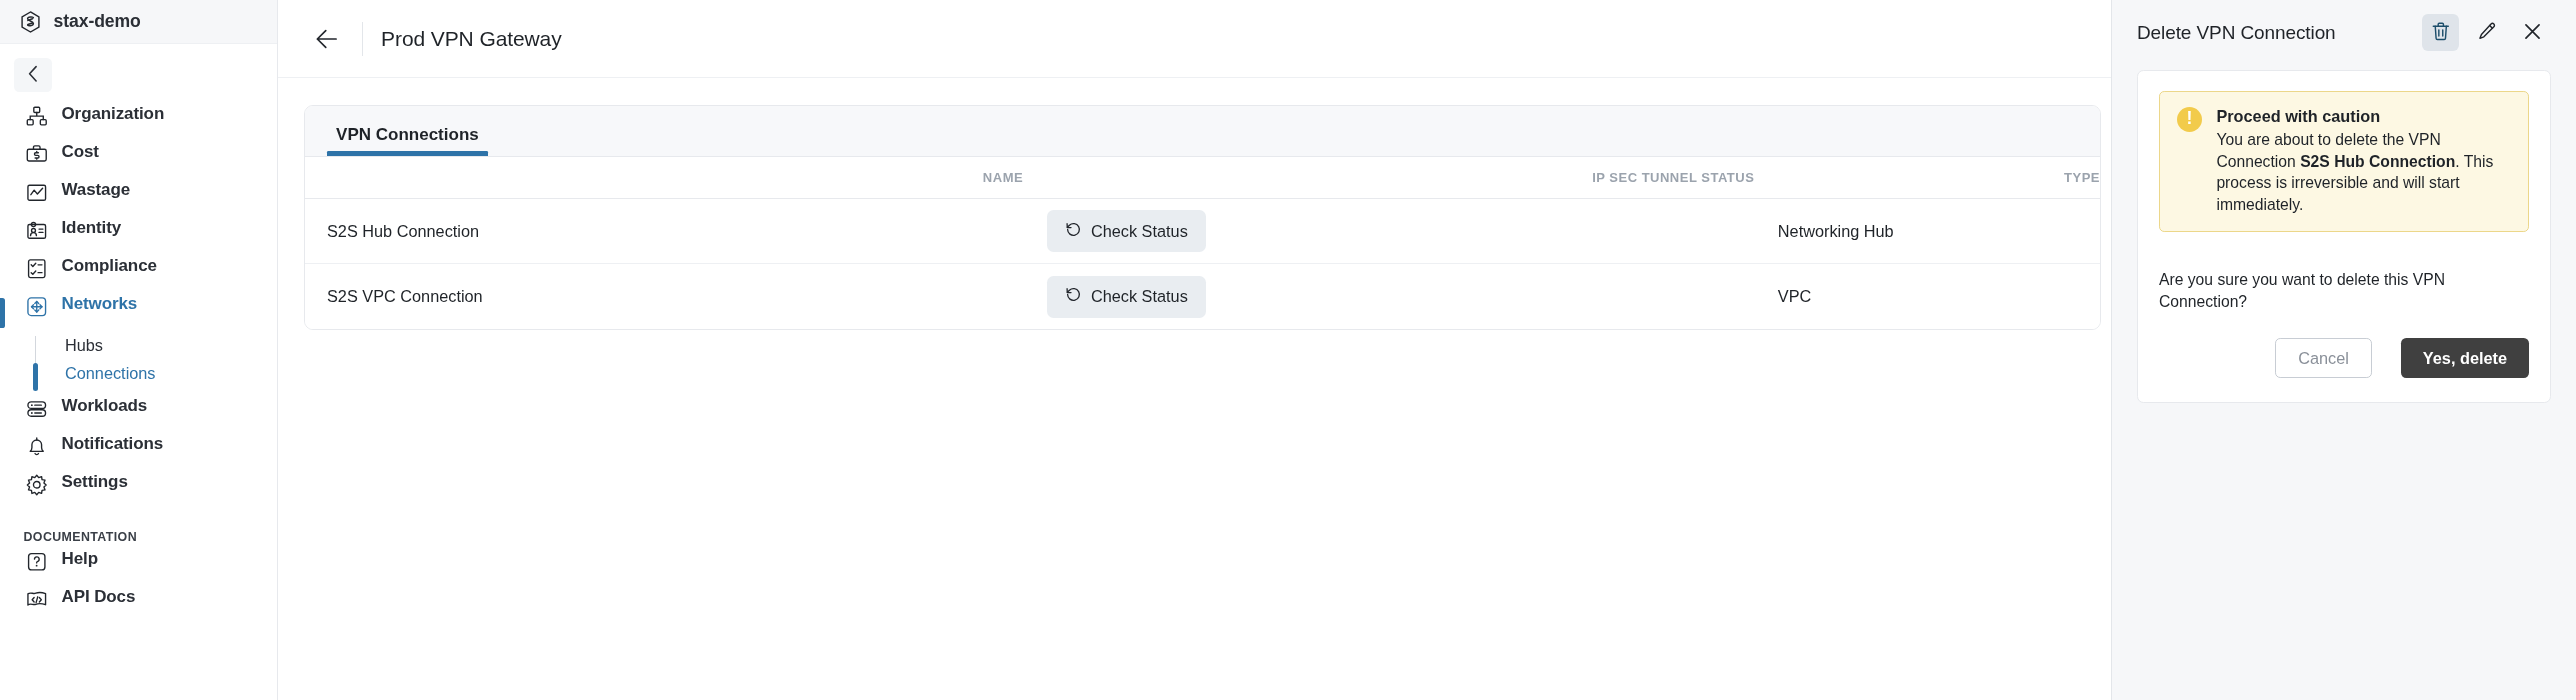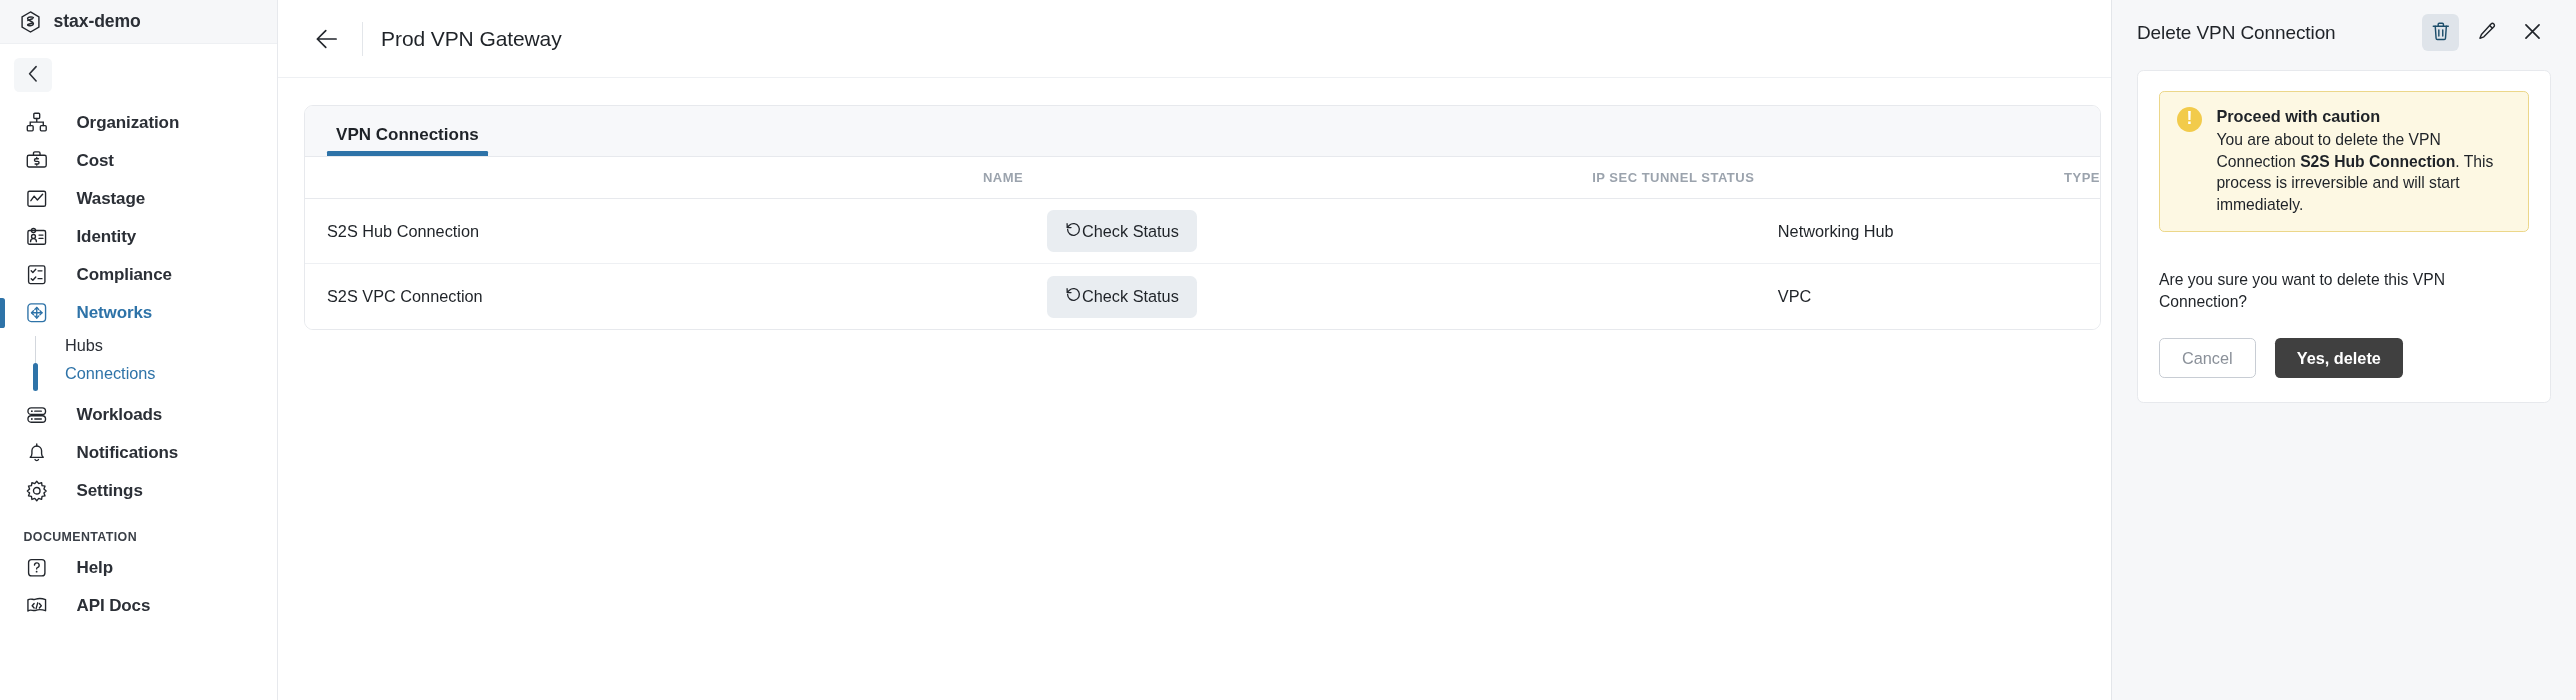--- a/index.html
+++ b/index.html
@@ -32,21 +32,21 @@
   }
   .collapse-btn {
     margin: 14.4px 0 0 14.4px;
     width: 38px; height: 34px; border-radius: 5.2px;
     background: #f4f6f8; border: none;
     display: flex; align-items: center; justify-content: center;
     cursor: pointer;
   }
   .nav { margin-top: 11.8px; }
   .nav-item {
-    display: flex; align-items: center; gap: 27px;
+    display: flex; align-items: flex-start; gap: 12px;
     height: 38px; padding-left: 23.5px;
     cursor: pointer; position: relative;
   }
   .nav-item .ico { width: 26px; height: 26px; display:flex; align-items:center; justify-content:center; flex:0 0 26px;}
   .nav-label {
     font-size: 17px; font-weight: 700; color: #2b2f36; letter-spacing: -0.1px;
   }
   .nav-item.active .nav-label { color: #2e73a8; }
   .nav-item.active::before {
     content: ""; position: absolute; left: 0; top: 3.9px;
@@ -117,21 +117,21 @@
   }
   table.data td {
     font-size: 16.3px; color: #1f2328; height: 65px;
     border-bottom: 1.3px solid #eef0f3; vertical-align: middle;
   }
   table.data tr:last-child td { border-bottom: none; }
   .col-name  { width: 719px; padding-left: 22px !important; }
   .col-status{ width: 732px; padding-left: 23.5px !important; }
   .col-type  { width: 346px;  padding-left: 23.5px !important; }
   .status-btn {
-    display: inline-flex; align-items: center; gap: 0;
+    display: inline-flex; align-items: center; gap: 9px;
     background: #e9edf1; border: none; border-radius: 6.5px;
     padding: 10.5px 18.3px; font-size: 16.3px; color: #1f2328;
     font-family: "Liberation Sans", sans-serif; cursor: pointer;
   }
 
   
   .drawer {
     position: absolute; top: 0; right: 0;
     width: 465px; height: 701px;
     background: #f6f7f9;
@@ -169,21 +169,21 @@
     padding-bottom: 2px;
   }
   .alert-body { flex: 1 1 auto; }
   .alert-title { font-size: 16.3px; font-weight: 700; color: #1f2328; margin-bottom: 2.6px; }
   .alert-text { font-size: 15.7px; line-height: 1.38; color: #1f2328; }
   .alert-text b { font-weight: 700; }
   .confirm-text {
     font-size: 15.7px; line-height: 1.4; color: #1f2328; margin-top: 37px;
   }
   .drawer-btns {
-    display: flex; gap: 19px; margin-top: 25px;
+    display: flex; justify-content: flex-end; gap: 29px; margin-top: 25px;
   }
   .btn-cancel {
     background: #ffffff; border: 1.3px solid #c8cdd4; border-radius: 5.2px;
     padding: 9.1px 22px; font-size: 16.3px; color: #8a9099;
     font-family: "Liberation Sans", sans-serif; cursor: pointer;
   }
   .btn-delete {
     background: #404040; border: none; border-radius: 5.2px;
     padding: 10.5px 22px; font-size: 16.3px; color: #ffffff; font-weight: 700;
     font-family: "Liberation Sans", sans-serif; cursor: pointer;

